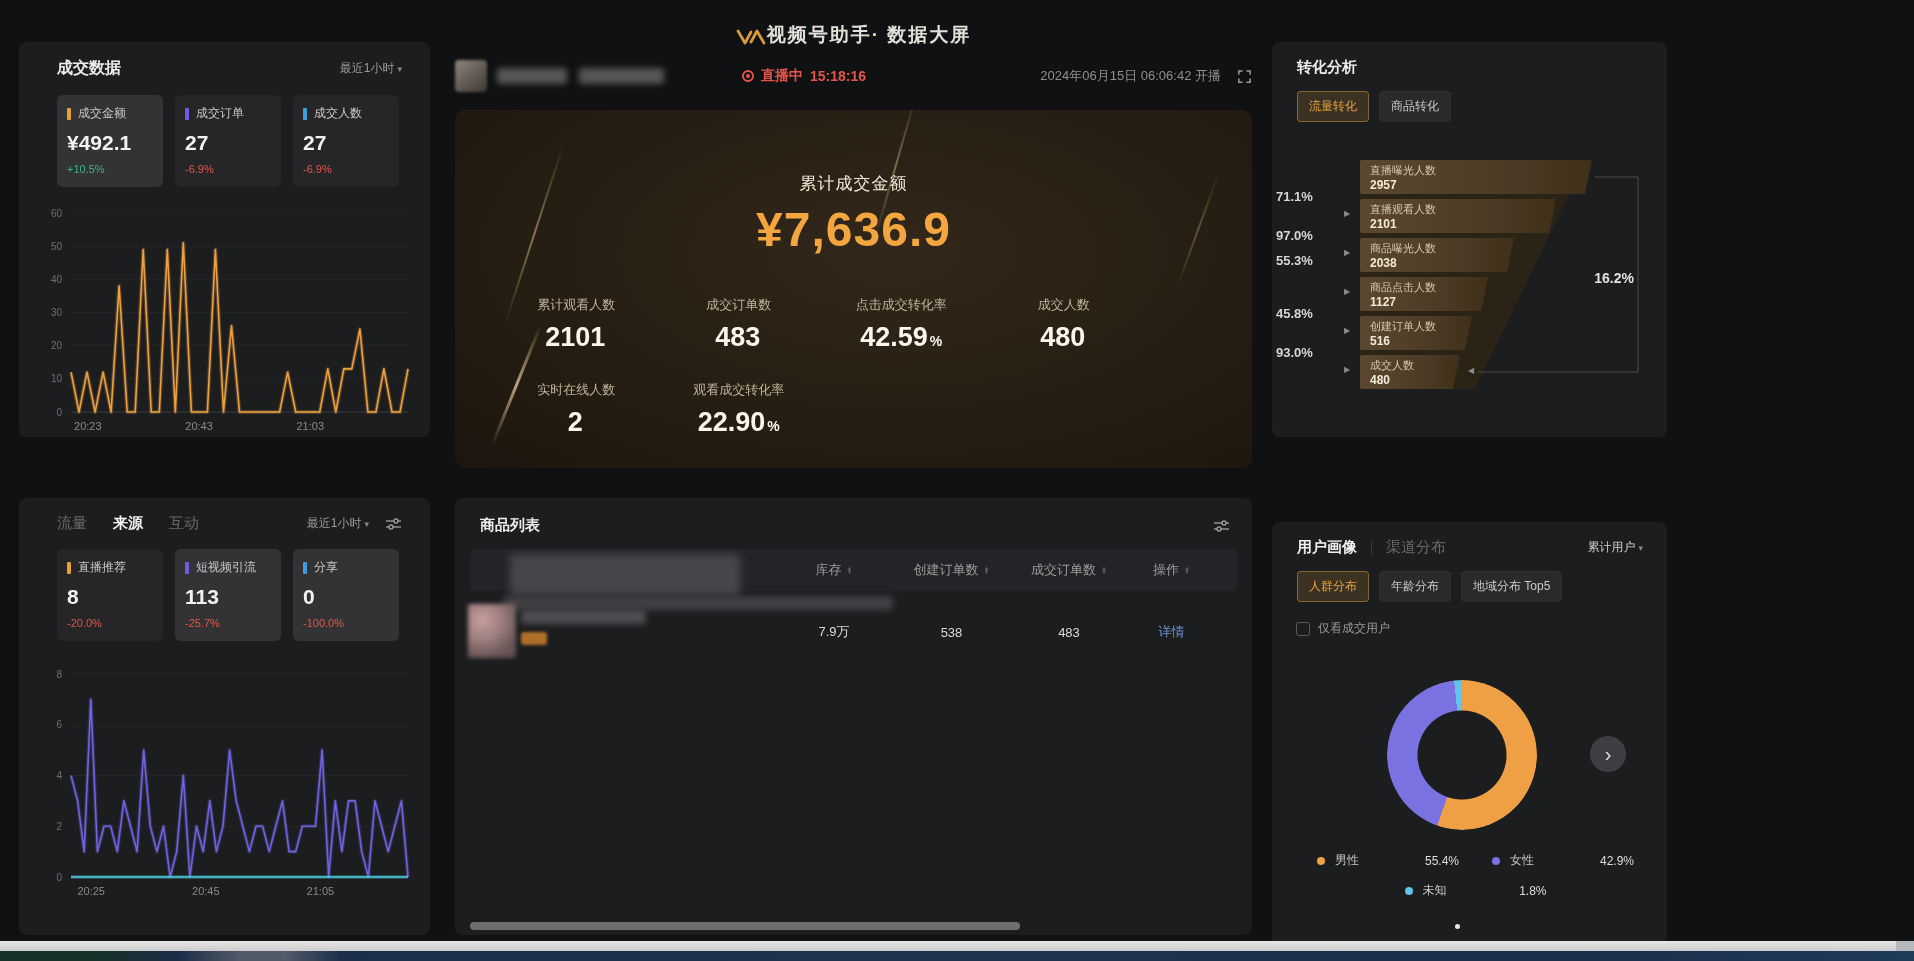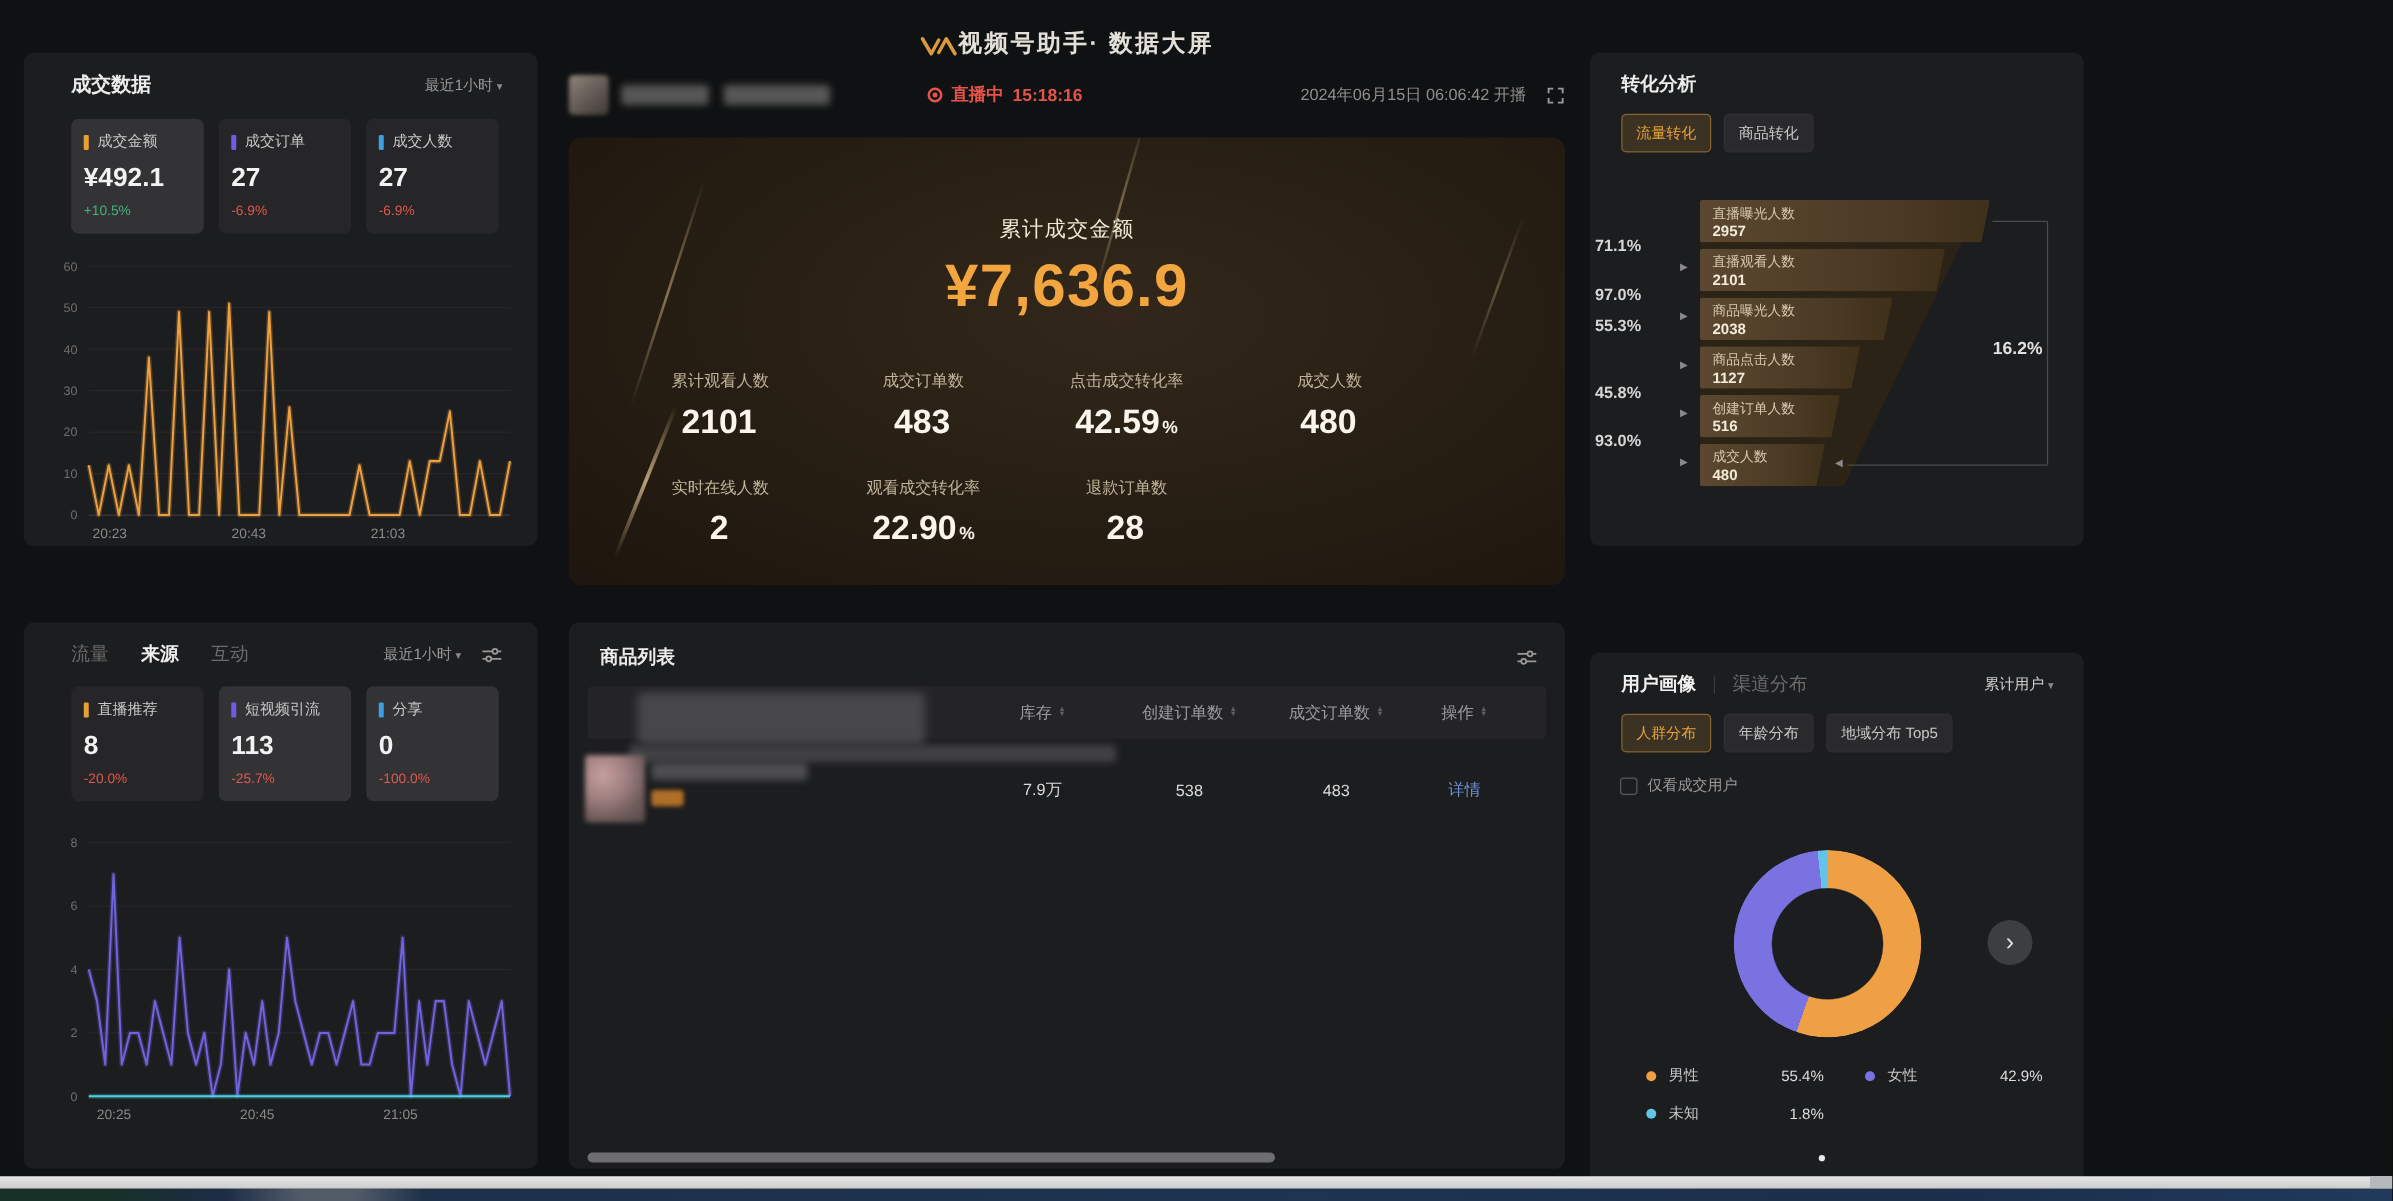--- a/index.html
+++ b/index.html
@@ -89,21 +89,21 @@
   .prod-scroll{position:absolute;left:15px;top:424px;width:550px;height:8px;border-radius:4px;background:#6e6e70;}
 
   
   .check-row{display:flex;align-items:center;gap:8px;margin:18px 0 0 24px;}
   .checkbox{width:14px;height:14px;border:1px solid #5a5a5a;border-radius:3px;background:transparent;cursor:pointer;}
   .check-label{font-size:12px;color:#9a9a9a;}
   .donut{position:absolute;left:115px;top:158px;width:150px;height:150px;border-radius:50%;
     -webkit-mask:radial-gradient(circle,transparent 0 44px,#000 45px);mask:radial-gradient(circle,transparent 0 44px,#000 45px);}
   .car-btn{position:absolute;left:318px;top:214px;width:36px;height:36px;border-radius:50%;background:rgba(90,90,92,.55);
     display:flex;align-items:center;justify-content:center;color:#e0e0e0;font-size:20px;cursor:pointer;}
-  .legend{position:absolute;left:30px;top:330px;width:350px;display:flex;flex-direction:column;gap:13px;}
+  .legend{position:absolute;left:30px;top:330px;width:350px;display:flex;flex-direction:column;gap:13px;align-items:center;}
   .lrow{display:flex;}
   .litem{width:175px;display:flex;align-items:center;padding-left:15px;}
   .ldot{width:8px;height:8px;border-radius:50%;}
   .llabel{margin-left:10px;font-size:12px;color:#c5c5c5;}
   .lval{margin-left:auto;margin-right:18px;font-size:12px;color:#dedede;}
   .page-dot{position:absolute;left:183px;top:402px;width:5px;height:5px;border-radius:50%;background:#e8e8e8;}
 
   
   .page-scrollbar{position:absolute;left:0;top:941px;width:1914px;height:10px;background:linear-gradient(#e6e6e6,#cccccc);}
   .page-scroll-notch{position:absolute;left:1896px;top:941px;width:18px;height:10px;background:#b5b9bd;}
@@ -280,24 +280,20 @@
           <div class="sv"><span>480</span><span class="su"></span></div>
         </div>
         <div class="stat">
           <div class="sl">实时在线人数</div>
           <div class="sv"><span>2</span><span class="su"></span></div>
         </div>
         <div class="stat">
           <div class="sl">观看成交转化率</div>
           <div class="sv"><span>22.90</span><span class="su">%</span></div>
         </div>
-        <div class="stat">
-          <div class="sl">退款订单数</div>
-          <div class="sv"><span>28</span><span class="su"></span></div>
-        </div>
       </div>
   </div>
 
   <div class="panel" style="left:1272px;top:42px;width:395px;height:395px;">
     <div class="phead" style="padding-left:25px;">
       <div class="ptitle" style="font-size:15px;">转化分析</div>
     </div>
     <div style="display:flex;gap:10px;margin:14px 0 0 25px;">
       <div class="pill active">流量转化</div>
       <div class="pill">商品转化</div>

